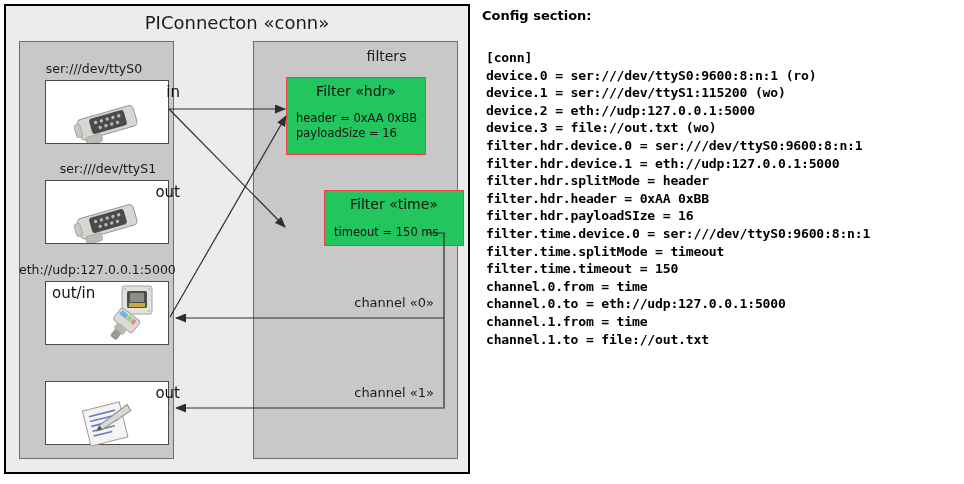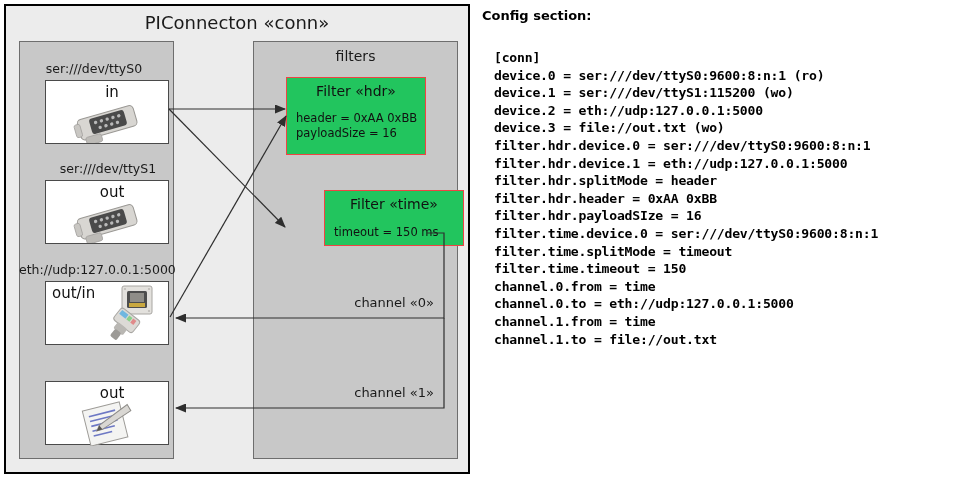--- a/index.html
+++ b/index.html
@@ -8,48 +8,48 @@
 
   
   #diagram{position:absolute;left:4px;top:4px;width:468px;height:474px;}
 
   .outer-box{position:absolute;left:0;top:0;width:466px;height:470px;
     background:#ececec;border:2px solid #000;box-sizing:border-box;}
   .outer-title{position:absolute;left:0;top:8px;width:466px;text-align:center;
     font-size:18px;color:#1a1a1a;}
 
   .group{position:absolute;background:#c8c8c8;border:1px solid #6e6e6e;box-sizing:border-box;}
-  .group-title{position:absolute;left:0;top:6px;width:100%;text-align:center;font-size:14px;color:#1a1a1a;}
+  .group-title{position:absolute;left:0;top:6px;width:100%;text-align:center;font-size:14px;color:#1a1a1a;padding-left:31px;}
 
   #group-devices{left:15px;top:37px;width:155px;height:418px;}
   #group-filters{left:249px;top:37px;width:205px;height:418px;}
 
   .dev-label{position:absolute;text-align:center;font-size:12.5px;color:#1a1a1a;width:120px;}
   .dev-box{position:absolute;left:41px;width:124px;background:#fff;border:1px solid #4a4a4a;box-sizing:border-box;}
-  .dev-dir{position:absolute;left:5px;top:2px;width:100%;text-align:center;font-size:15px;color:#111;}
+  .dev-dir{position:absolute;left:12px;top:2px;width:100%;text-align:right;font-size:15px;color:#111;}
 
   .filter-box{position:absolute;background:#22c55e;border:1px solid #ef4444;box-sizing:border-box;}
   .filter-title{position:absolute;left:0;top:5px;width:100%;text-align:center;font-size:14px;color:#111;}
   .filter-attrs{position:absolute;left:9px;font-size:11.5px;line-height:15px;color:#111;}
 
   #filter-hdr{left:282px;top:73px;width:140px;height:78px;}
   #filter-time{left:282px;top:186px;width:140px;height:56px;margin-left:38px;}
 
   .chan-label{position:absolute;font-size:13px;color:#1a1a1a;text-align:right;}
 
   svg.overlay{position:absolute;left:0;top:0;width:468px;height:474px;pointer-events:none;}
 
   
   .icon{position:absolute;}
 
   
   #config{position:absolute;left:482px;top:8px;width:480px;}
   #config-heading{font-family:"DejaVu Sans",sans-serif;font-weight:bold;font-size:13px;color:#000;margin:0 0 26px 0;}
   #config-body{font-family:"DejaVu Sans Mono",monospace;font-weight:bold;font-size:13.1px;
-    line-height:17.6px;color:#000;white-space:pre;margin:12px;letter-spacing:-0.2px;}
+    line-height:17.6px;color:#000;white-space:pre;margin:4px;letter-spacing:-0.2px;}
 </style>
 </head>
 <body>
 
 <div id="root">
 
   <div id="diagram">
 
     <div class="outer-box"></div>
     <div class="outer-title">PIConnecton «conn»</div>

